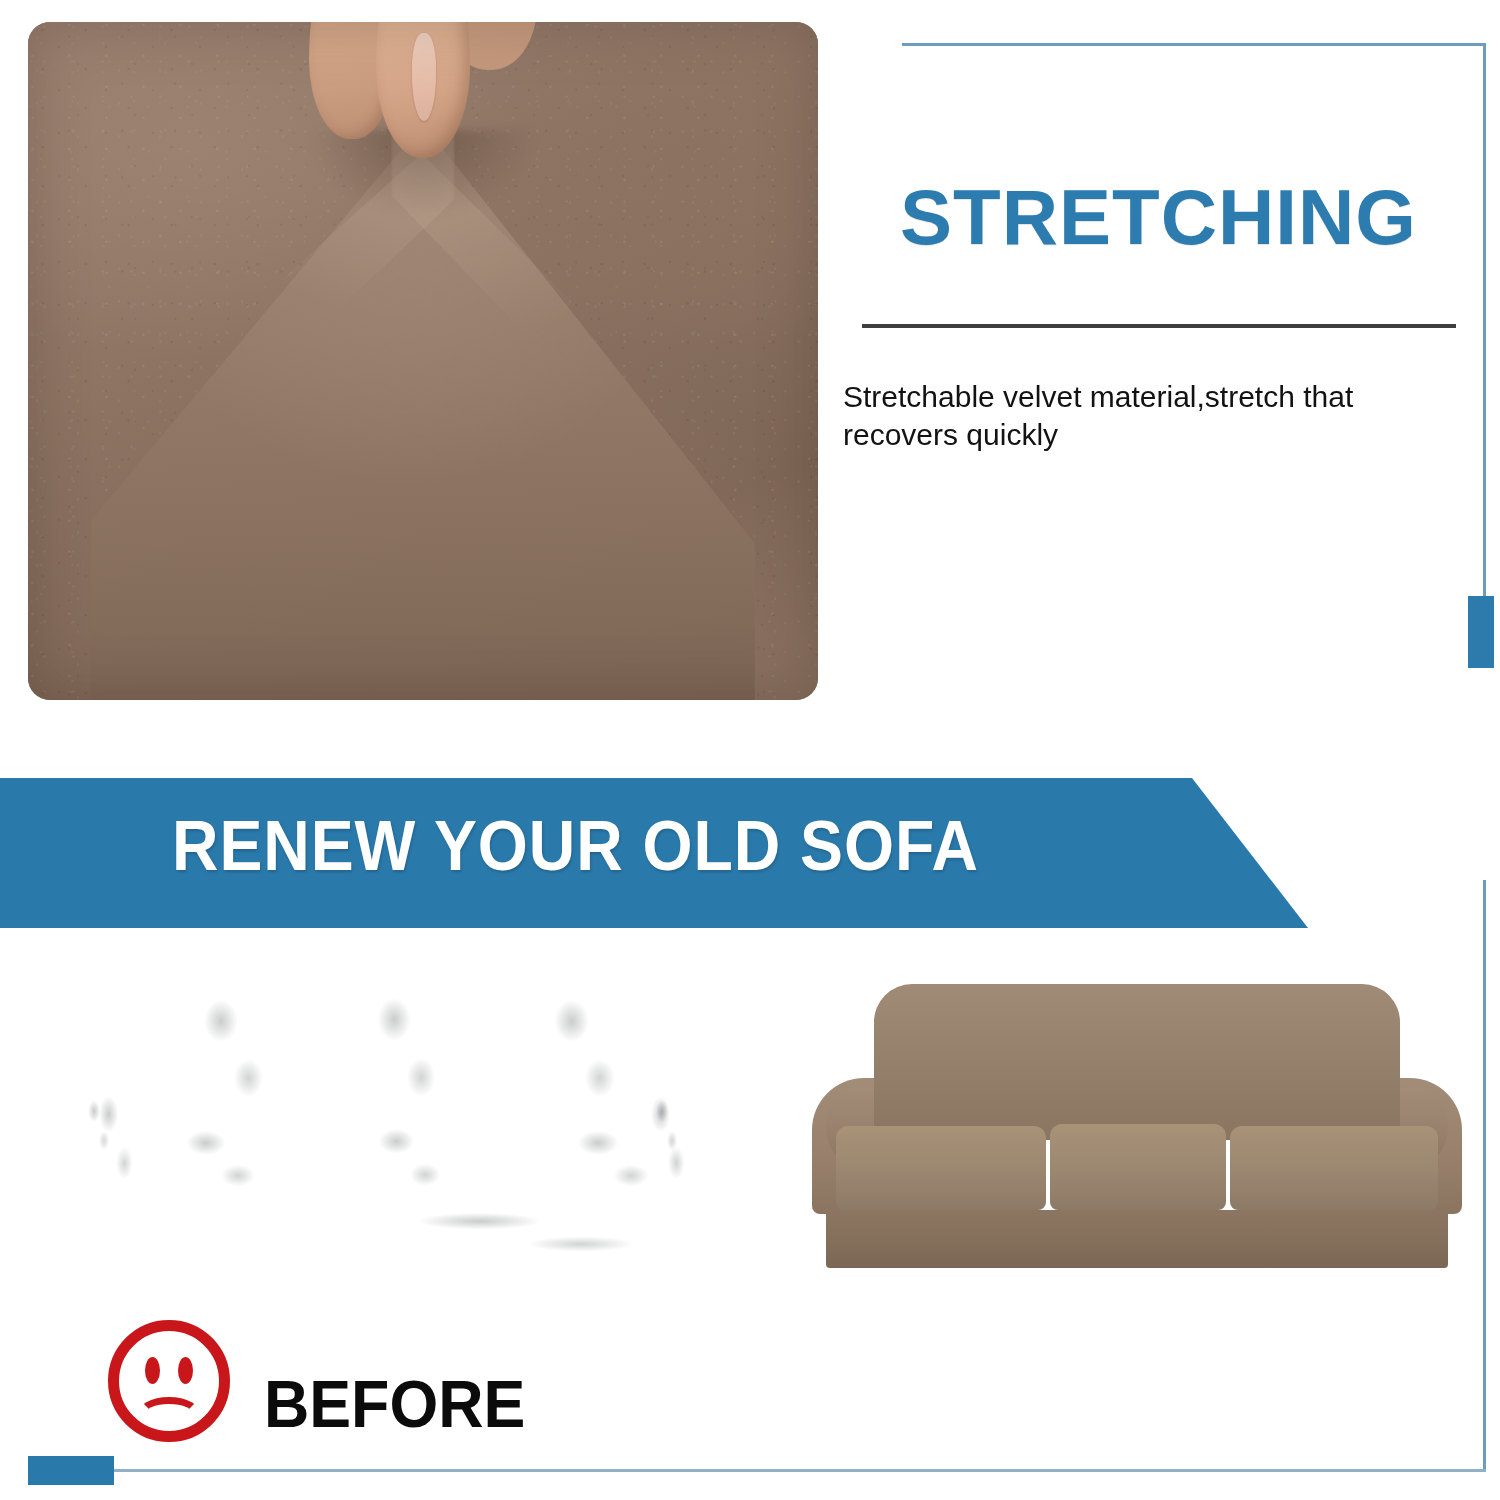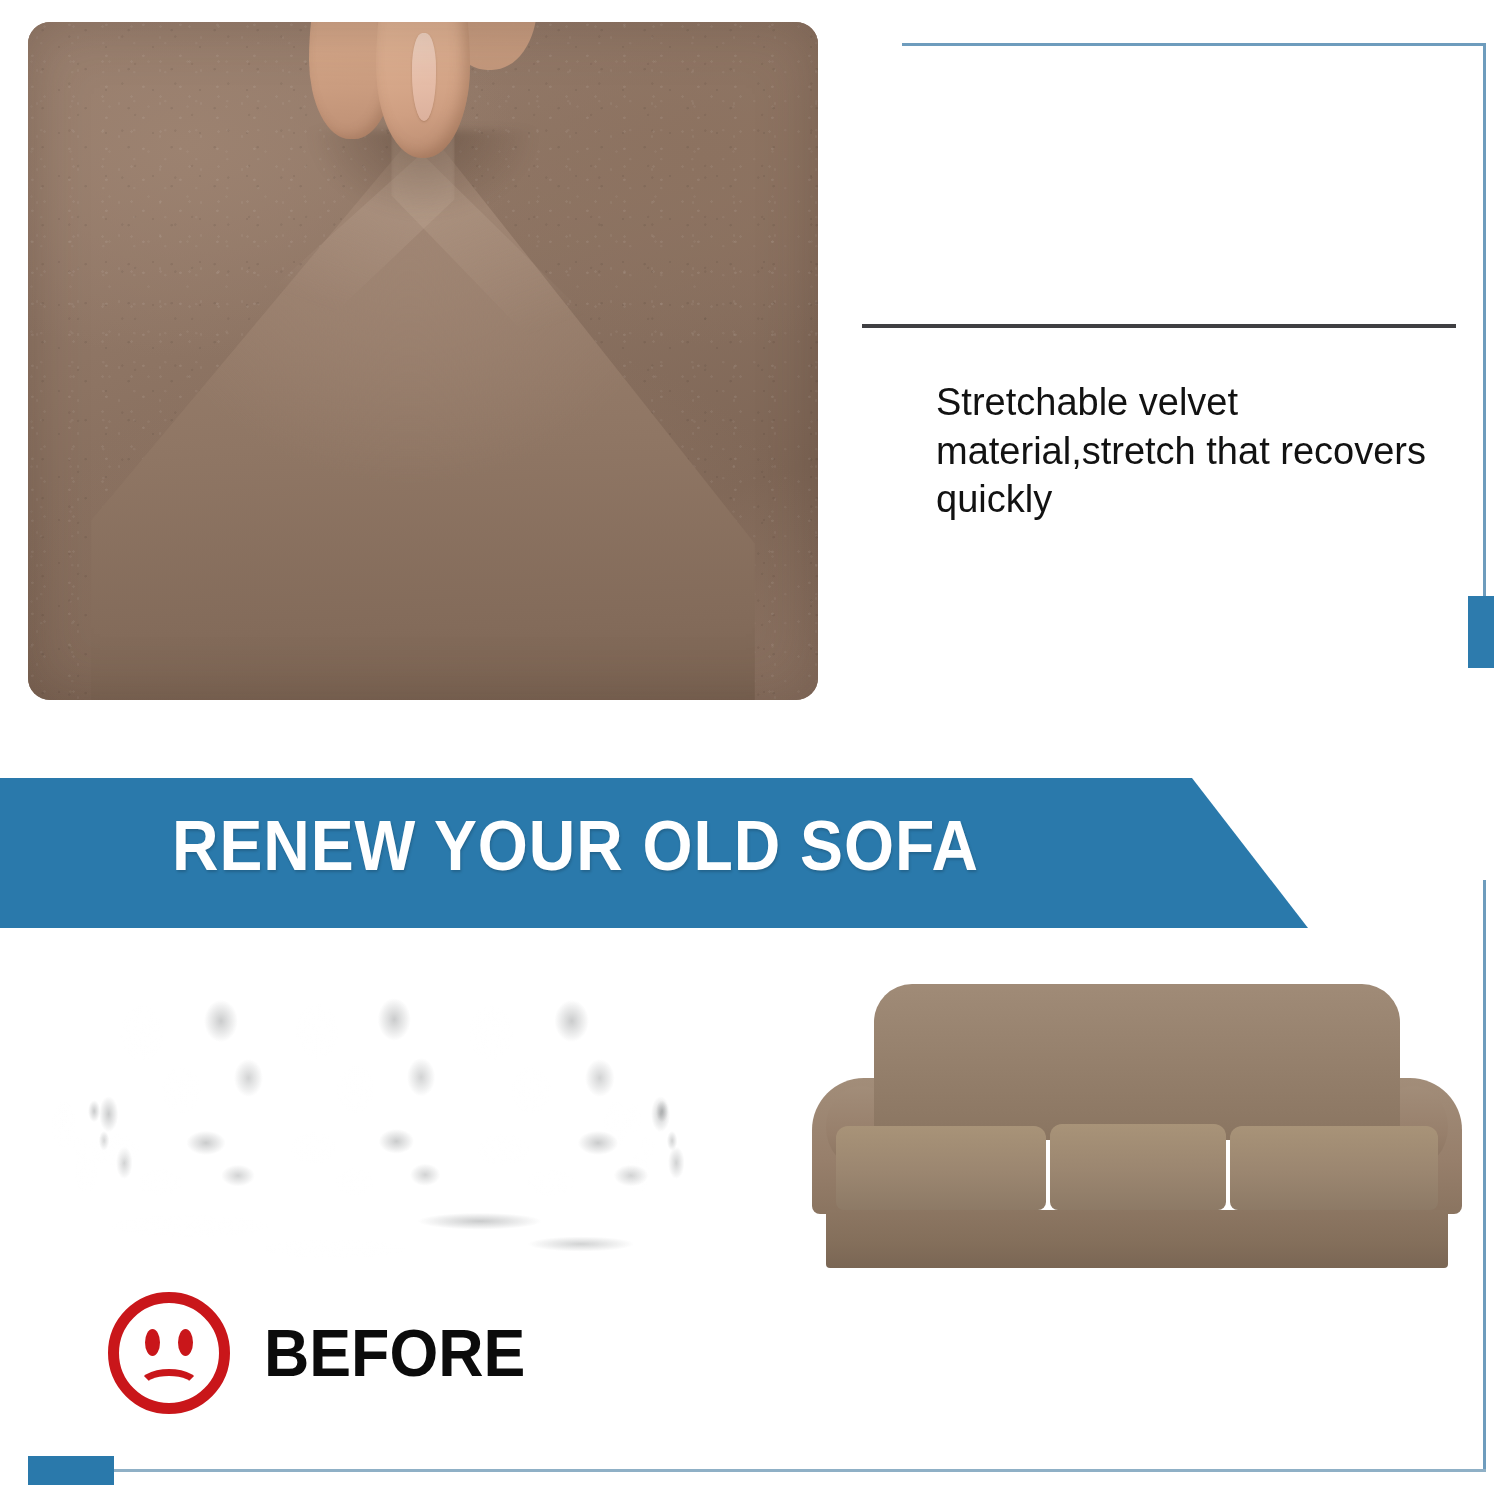--- a/index.html
+++ b/index.html
@@ -119,22 +119,22 @@
     font-size:78px;font-weight:bold;letter-spacing:1px;
     color:#2d7cb0;line-height:1;
     white-space:nowrap;
     text-shadow:0 1px 0 rgba(0,0,0,.10);
   }
   #heading-divider{
     position:absolute;left:862px;top:324px;width:594px;height:4px;
     background:#3f3f42;
   }
   #subtext{
-    position:absolute;left:936px;top:378px;width:560px;
-    font-size:38px;line-height:1.28;color:#121212;font-weight:normal;
+    position:absolute;left:843px;top:378px;width:560px;
+    font-size:30px;line-height:1.28;color:#121212;font-weight:normal;
   }
 
   
   #banner{
     position:absolute;left:0;top:778px;width:1310px;height:150px;
     background:#2a79ab;
     clip-path:polygon(0 0, 1192px 0, 1308px 150px, 0 150px);
   }
   #banner-label{
     position:absolute;left:172px;top:806px;
@@ -164,21 +164,21 @@
 
   
   #sofa-after{left:812px;top:968px;width:650px;height:300px;}
   .b-back{background:linear-gradient(180deg,#a08b77 0%,#95806c 50%,#8a7561 100%);}
   .b-seat{background:linear-gradient(180deg,#a89378 0%,#9b8670 55%,#8d7a66 100%);}
   .b-arm{background:linear-gradient(180deg,#a28d79 0%,#977f6b 60%,#8a7460 100%);}
   .b-skirt{background:linear-gradient(180deg,#8c7662 0%,#846f5b 55%,#7a6654 100%);}
 
   
   .ba-row{position:absolute;display:flex;align-items:center;}
-  #row-before{left:108px;top:1292px;}
+  #row-before{left:108px;top:1320px;align-items:flex-end;}
   #row-after{left:948px;top:1292px;}
   .face{
     width:122px;height:122px;border-radius:50%;
     position:relative;box-sizing:border-box;
     background:#fff;flex:0 0 auto;
   }
   #face-sad{border:11px solid #c9161a;}
   #face-happy{border:10px solid #14b034;}
   .eye{position:absolute;width:15px;height:27px;border-radius:50%;top:26px;}
   #face-sad .eye{background:#c9161a;}
@@ -220,20 +220,21 @@
     <div id="fab-hand">
       <div class="finger" id="finger-back"></div>
       <div class="finger" id="finger-thumb"></div>
       <div class="finger" id="finger-index">
         <div id="nail"></div>
       </div>
     </div>
     <div class="fab-layer" id="fab-vignette"></div>
   </div>
 
+  <div id="heading-stretching">STRETCHING</div>
   <div id="heading-divider"></div>
   <div id="subtext">Stretchable velvet material,stretch that recovers quickly</div>
 
   <div id="banner"></div>
   <div id="banner-label">RENEW YOUR OLD SOFA</div>
 
   <div class="sofa" id="sofa-before">
     <div class="cushion g-arm worn" style="left:0px;top:118px;width:98px;height:128px;border-radius:48px 26px 6px 6px;"></div>
     <div class="cushion g-arm worn" style="left:10px;top:126px;width:62px;height:78px;border-radius:50%;"></div>
     <div class="cushion g-arm worn" style="right:0px;top:118px;width:98px;height:128px;border-radius:26px 48px 6px 6px;"></div>

